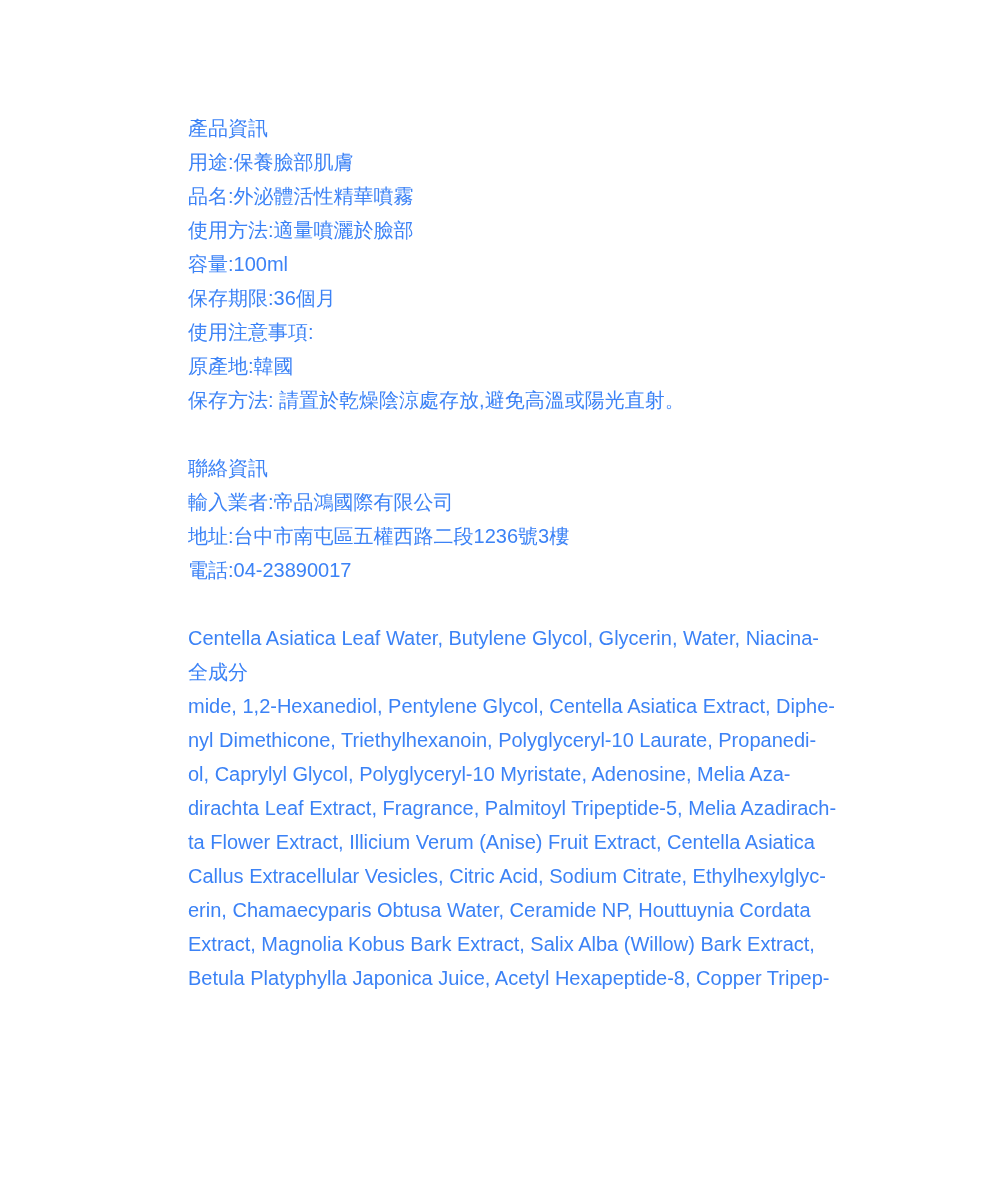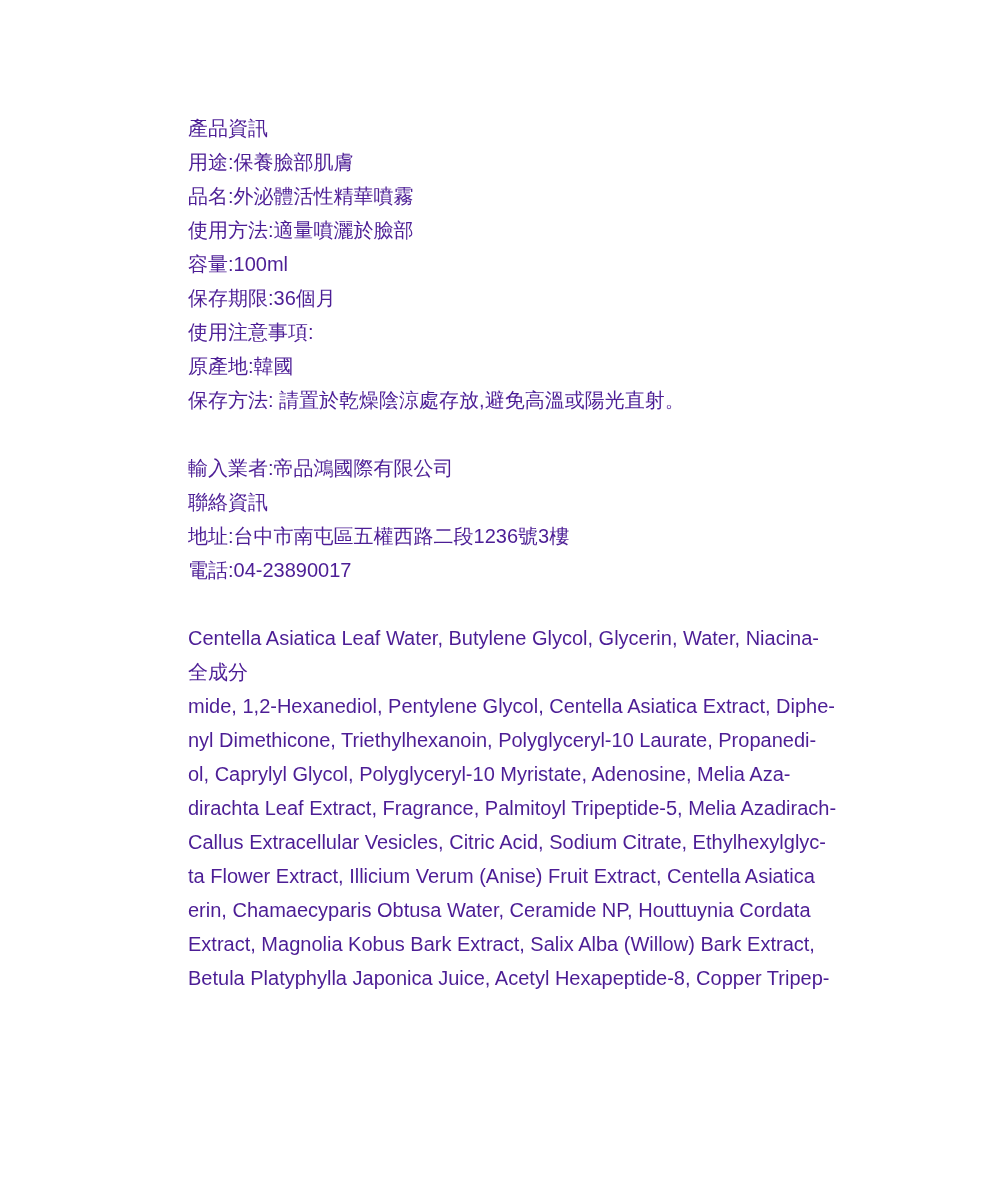--- a/index.html
+++ b/index.html
@@ -11,21 +11,21 @@
     width: 1000px;
     height: 1200px;
     overflow: hidden;
     font-family: "Liberation Sans", "DejaVu Sans", sans-serif;
   }
   .page {
     position: absolute;
     left: 188px;
     top: 111px;
     width: 700px;
-    color: #4c1d95;
+    color: #3b82f6;
     font-size: 20px;
     line-height: 34px;
     letter-spacing: 0;
   }
   .section { margin: 0; }
   .section + .section { margin-top: 34px; }
   .line {
     white-space: pre;
     min-height: 34px;
   }
@@ -41,33 +41,33 @@
     <div class="line">品名:外泌體活性精華噴霧</div>
     <div class="line">使用方法:適量噴灑於臉部</div>
     <div class="line">容量:100ml</div>
     <div class="line">保存期限:36個月</div>
     <div class="line">使用注意事項:</div>
     <div class="line">原產地:韓國</div>
     <div class="line">保存方法: 請置於乾燥陰涼處存放,避免高溫或陽光直射。</div>
   </section>
 
   <section class="section">
+    <div class="line">聯絡資訊</div>
     <div class="line">輸入業者:帝品鴻國際有限公司</div>
-    <div class="line">聯絡資訊</div>
     <div class="line">地址:台中市南屯區五權西路二段1236號3樓</div>
     <div class="line">電話:04-23890017</div>
   </section>
 
   <section class="section">
     <div class="line">Centella Asiatica Leaf Water, Butylene Glycol, Glycerin, Water, Niacina-</div>
     <div class="line">全成分</div>
     <div class="line">mide, 1,2-Hexanediol, Pentylene Glycol, Centella Asiatica Extract, Diphe-</div>
     <div class="line">nyl Dimethicone, Triethylhexanoin, Polyglyceryl-10 Laurate, Propanedi-</div>
     <div class="line">ol, Caprylyl Glycol, Polyglyceryl-10 Myristate, Adenosine, Melia Aza-</div>
     <div class="line">dirachta Leaf Extract, Fragrance, Palmitoyl Tripeptide-5, Melia Azadirach-</div>
+    <div class="line">ta Flower Extract, Illicium Verum (Anise) Fruit Extract, Centella Asiatica</div>
     <div class="line">Callus Extracellular Vesicles, Citric Acid, Sodium Citrate, Ethylhexylglyc-</div>
-    <div class="line">ta Flower Extract, Illicium Verum (Anise) Fruit Extract, Centella Asiatica</div>
     <div class="line">erin, Chamaecyparis Obtusa Water, Ceramide NP, Houttuynia Cordata</div>
     <div class="line">Extract, Magnolia Kobus Bark Extract, Salix Alba (Willow) Bark Extract,</div>
     <div class="line">Betula Platyphylla Japonica Juice, Acetyl Hexapeptide-8, Copper Tripep-</div>
   </section>
 
 </main>
 
 </body></html>

